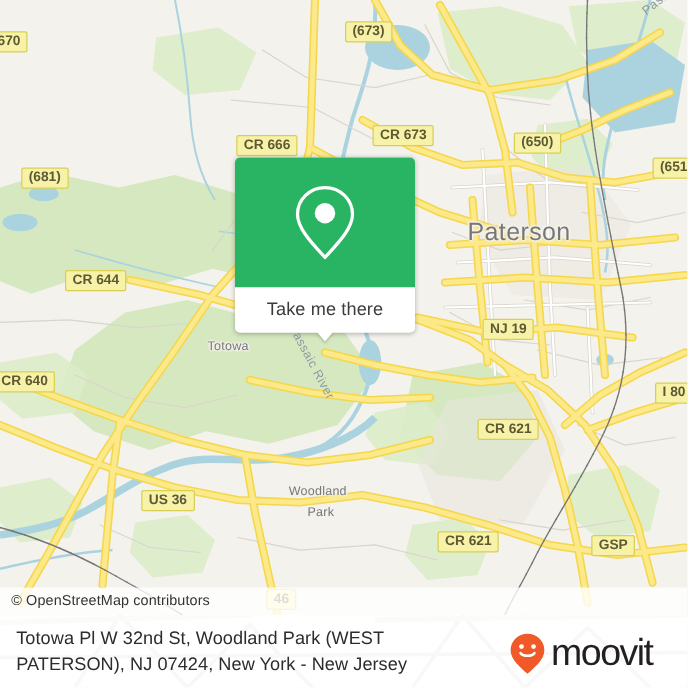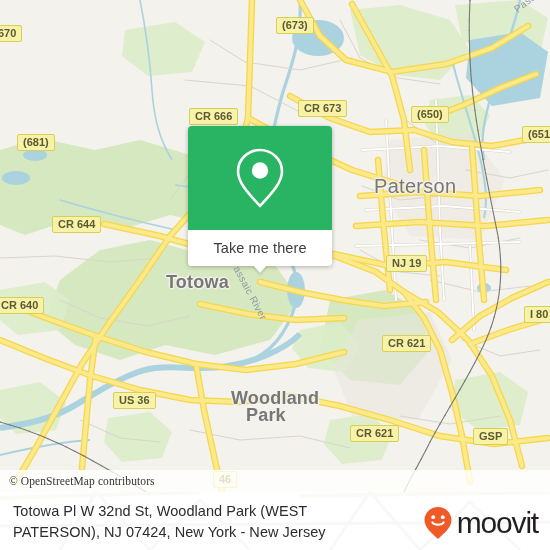--- a/index.html
+++ b/index.html
@@ -16,21 +16,21 @@
   .mapsvg { position:absolute; left:0; top:0; }
 
   
   .place {
     position:absolute; color:#777; white-space:nowrap;
     text-shadow: 1px 0 1.5px #f4f2ec, -1px 0 1.5px #f4f2ec,
                  0 1px 1.5px #f4f2ec, 0 -1px 1.5px #f4f2ec,
                  1px 1px 1.5px #f4f2ec, -1px -1px 1.5px #f4f2ec;
   }
   .place.big   { font-size:20px; letter-spacing:.3px; }
-  .place.mid   { font-size:18px; letter-spacing:.2px;font-weight:bold; }
+  .place.mid   { font-size:10px; letter-spacing:.2px; }
 
   
   .shield {
     position:absolute; background:#f7f2a8; border:1px solid #d8cf55;
     border-radius:2px; color:#5d5a33; font-size:11px; font-weight:bold;
     padding:1px 5px 2px; white-space:nowrap; line-height:12px;
   }
 
   
   .riverlbl {
@@ -62,34 +62,34 @@
     border-top:8px solid #fff;
     filter:drop-shadow(0 2px 1px rgba(0,0,0,.15));
   }
 
   
   #attrib {
     position:absolute; left:0; top:470px; width:550px; height:22px;
     background:rgba(255,255,255,.80);
     display:flex; align-items:center;
   }
-  #attrib span { font-size:11.5px; color:#333; padding-left:9px; letter-spacing:.1px;font-family:Liberation Serif, serif; }
+  #attrib span { font-size:11.5px; color:#333; padding-left:9px; letter-spacing:.1px; }
 
   
   #footer {
     position:absolute; left:0; top:492px; width:550px; height:58px;
     background:#fff; overflow:hidden;
   }
   #footer-wm { position:absolute; left:0; top:0; opacity:.30; }
   #addr {
     position:absolute; left:13px; top:9px; width:355px;
     font-size:14.5px; line-height:21px; color:#2c2c2c; letter-spacing:.05px;
   }
   #brand {
-    position:absolute; right:12px; top:14px;
+    position:absolute; right:28px; top:14px;
     display:flex; align-items:center; gap:4px;
   }
   #brand-word { font-size:30px; color:#231f20; letter-spacing:-1.2px; line-height:30px; }
 </style>
 </head>
 <body>
 
 <div id="root">
 
   <div id="map">

